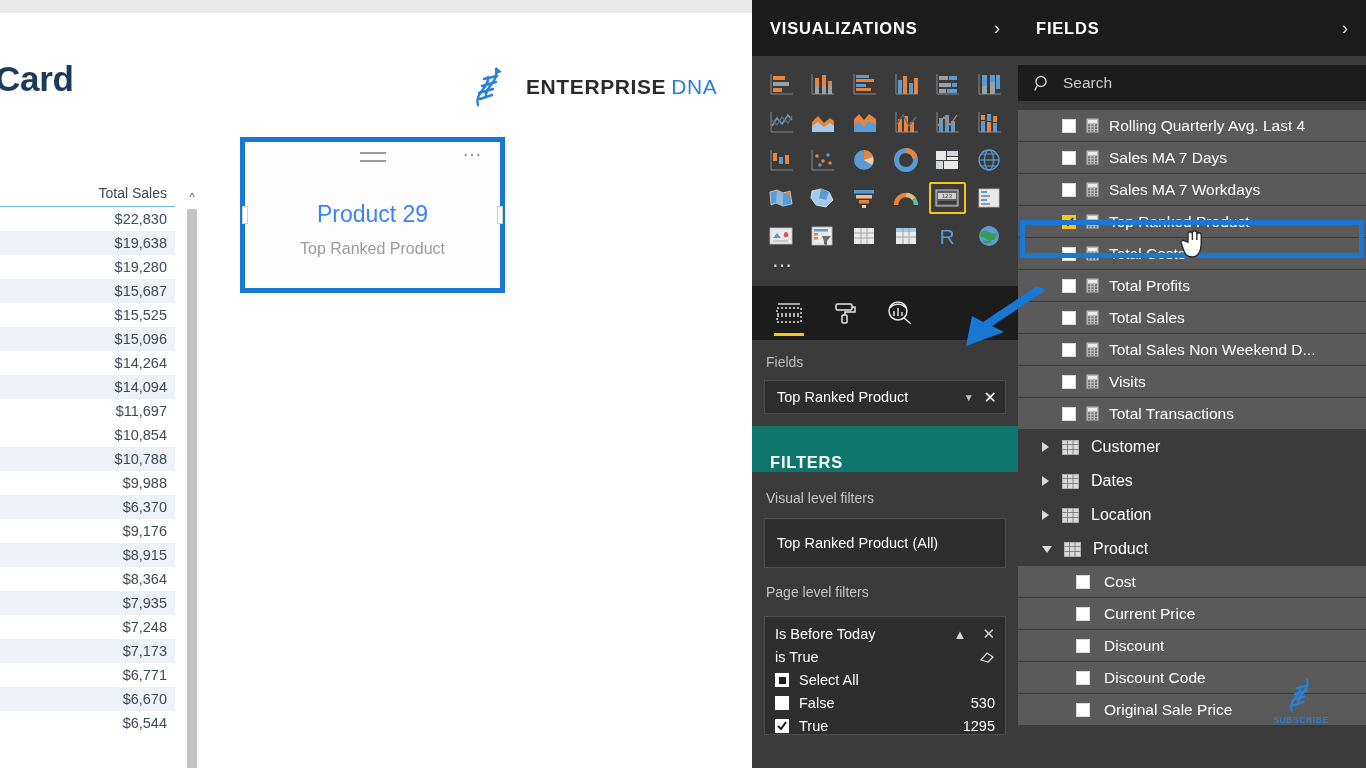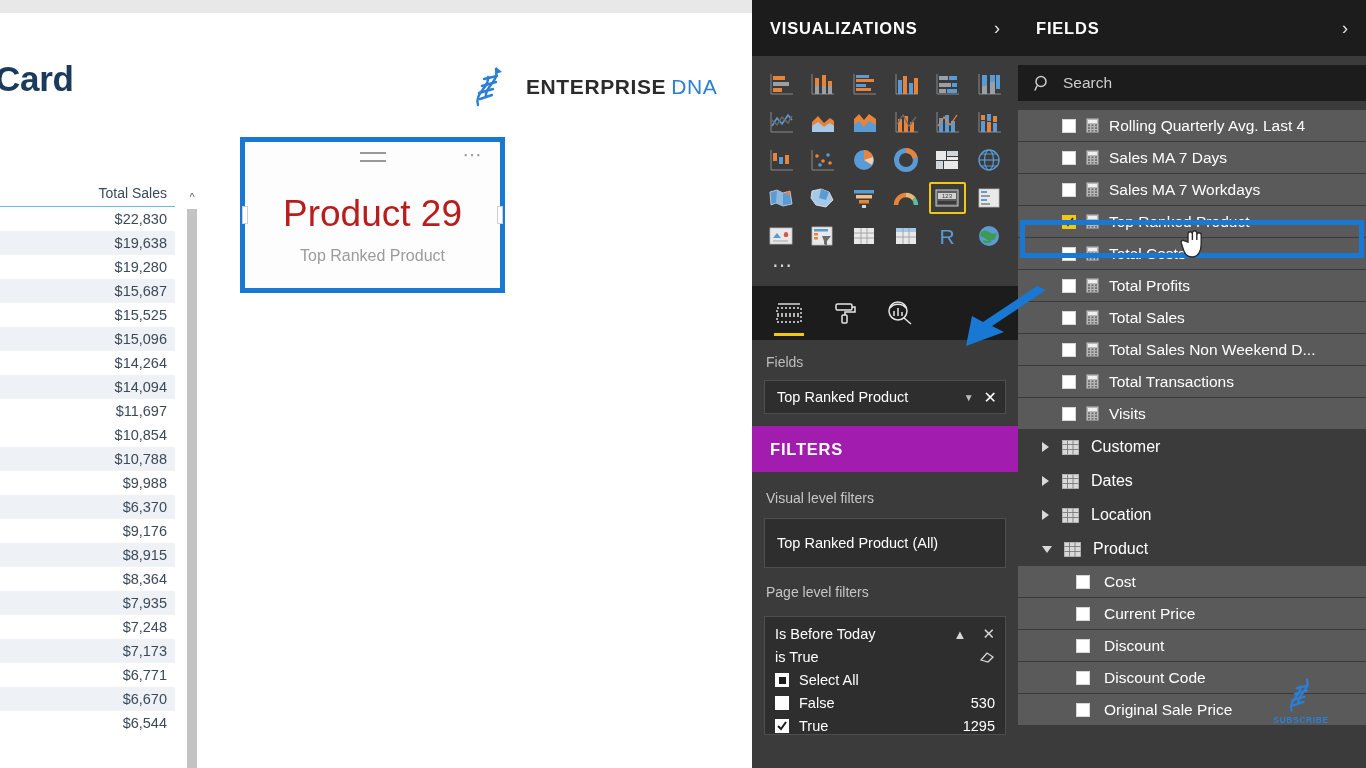--- a/index.html
+++ b/index.html
@@ -54,21 +54,21 @@
   .card-focus-icon {
     width: 26px; height: 10px;
     display: flex; flex-direction: column; justify-content: space-between;
   }
   .card-focus-icon span { display:block; height: 2px; background: #9a9a9a; }
   .card-ellipsis {
     position: absolute; right: 16px; top: 8px;
     color: #9a9a9a; font-size: 19px; letter-spacing: 2.5px; line-height: 10px;
   }
   .card-value {
-    font-size: 37px; color: #b91c1c; font-weight: normal;
+    font-size: 23px; color: #3b82f6; font-weight: normal;
     margin-top: 28px; white-space: nowrap;
   }
   .card-label {
     font-size: 16px; color: #9b9b9b; margin-top: 12px;
   }
   .card-handle {
     position: absolute; width: 6px; height: 18px; background: #ffffff;
     border: 1px solid #cfcfcf;
   }
 
@@ -147,22 +147,22 @@
   .well-chip {
     background: #2e2e2e; border: 1px solid #4e4e4e;
     height: 34px; display: flex; align-items: center;
     padding: 0 8px 0 12px; gap: 6px;
   }
   .well-chip .nm { color: #ffffff; font-size: 14.5px; flex: 1; white-space: nowrap; }
   .well-chip .cv { color: #bdbdbd; font-size: 10px; }
   .well-chip .xx { color: #ffffff; font-size: 16px; padding-left: 4px; }
 
   .filters-header {
-    height: 46px; background: #a21caf;
-    display: flex; align-items: center; padding: 0 18px;
+    height: 46px; background: #0f766e;
+    display: flex; align-items: flex-end; padding: 0 18px;
   }
   .filters-header .ttl {
     color: #ffffff; font-size: 16.5px; font-weight: bold; letter-spacing: 0.8px;
   }
   .filters-body { background: #3b3b3b; padding: 14px 12px 0 12px; }
   .filt-label { color: #c6c6c6; font-size: 14px; padding: 4px 2px 12px 2px; }
   .filt-chip {
     background: #2e2e2e; border: 1px solid #4e4e4e;
     min-height: 38px; display: flex; align-items: center;
     padding: 16px 12px; color: #ffffff; font-size: 14.5px;
@@ -912,40 +912,40 @@
               <rect x="5.5" y="6.4" width="2" height="1.8"></rect>
               <rect x="9" y="6.4" width="2" height="1.8"></rect>
               <rect x="2" y="9.2" width="2" height="1.8"></rect>
               <rect x="5.5" y="9.2" width="2" height="1.8"></rect>
               <rect x="9" y="9.2" width="2" height="1.8"></rect>
               <rect x="2" y="12" width="2" height="1.6"></rect>
               <rect x="5.5" y="12" width="2" height="1.6"></rect>
               <rect x="9" y="12" width="2" height="1.6"></rect>
             </g>
           </svg>
-          <span class="nm">Total Transactions</span>
+          <span class="nm">Visits</span>
         </div>
         <div class="field-row">
           <span class="fcb"></span>
           <svg class="calc-ic" width="13" height="15" viewBox="0 0 13 15">
             <rect x="0.6" y="0.6" width="11.8" height="13.8" fill="#b9b9b9" stroke="#8f8f8f" stroke-width="0.8"></rect>
             <rect x="2" y="2" width="9" height="3" fill="#efefef"></rect>
             <g fill="#6e6e6e">
               <rect x="2" y="6.4" width="2" height="1.8"></rect>
               <rect x="5.5" y="6.4" width="2" height="1.8"></rect>
               <rect x="9" y="6.4" width="2" height="1.8"></rect>
               <rect x="2" y="9.2" width="2" height="1.8"></rect>
               <rect x="5.5" y="9.2" width="2" height="1.8"></rect>
               <rect x="9" y="9.2" width="2" height="1.8"></rect>
               <rect x="2" y="12" width="2" height="1.6"></rect>
               <rect x="5.5" y="12" width="2" height="1.6"></rect>
               <rect x="9" y="12" width="2" height="1.6"></rect>
             </g>
           </svg>
-          <span class="nm">Visits</span>
+          <span class="nm">Total Transactions</span>
         </div>
       </div>
     <div id="table-rows">
         <div class="tbl-row">
           <span class="tri closed"></span>
           <svg width="17" height="15" viewBox="0 0 17 15">
             <rect x="0.5" y="0.5" width="16" height="14" fill="#d9d9d9" stroke="#bdbdbd" stroke-width="0.8"></rect>
             <g stroke="#7a7a7a" stroke-width="0.9">
               <line x1="0.5" y1="4.5" x2="16.5" y2="4.5"></line>
               <line x1="0.5" y1="9.5" x2="16.5" y2="9.5"></line>

